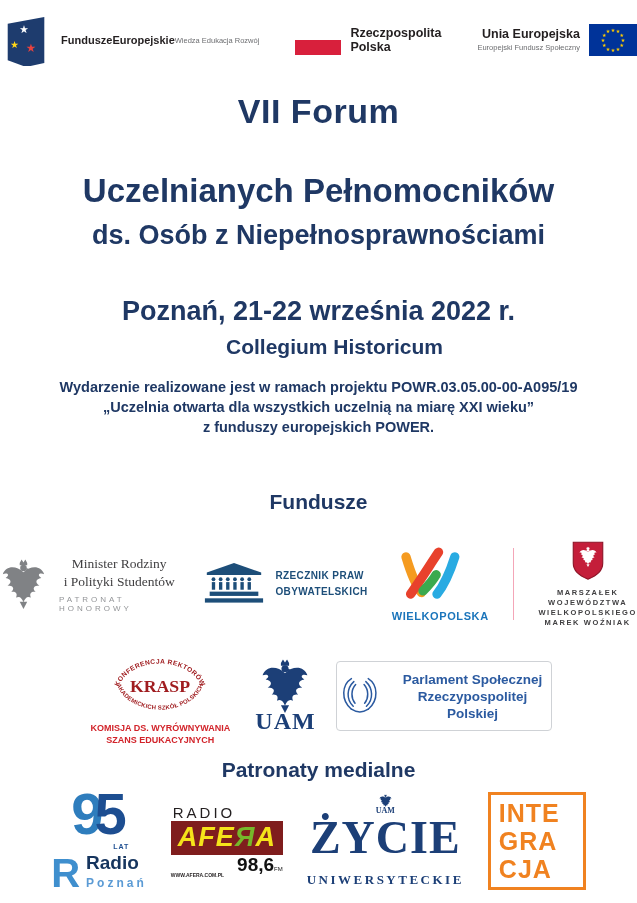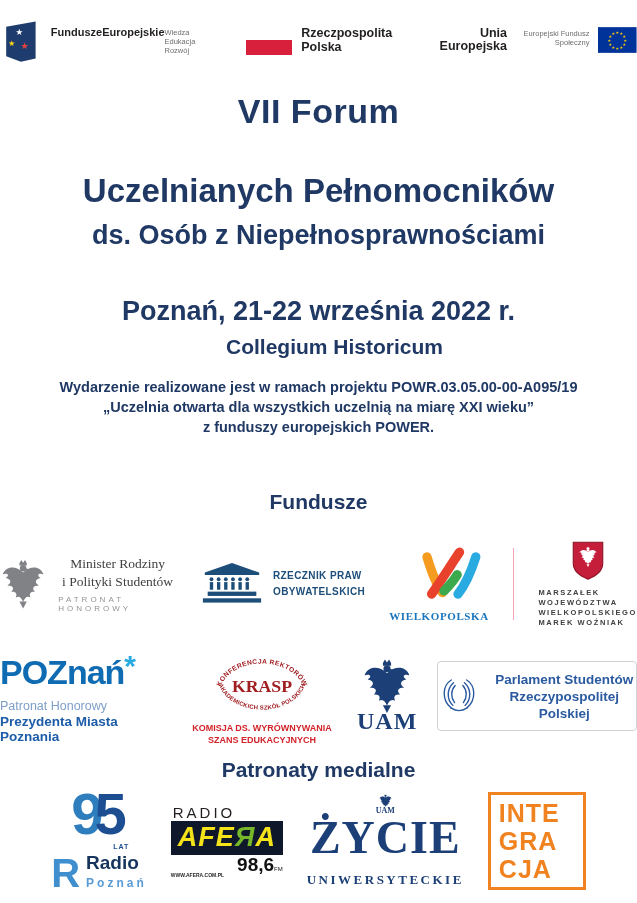--- a/index.html
+++ b/index.html
@@ -10,21 +10,21 @@
   
   .header-row{top:14px;display:flex;justify-content:center;align-items:center;gap:36px;}
   .logo-group{display:flex;align-items:center;gap:9px;}
   .fe-text{display:flex;flex-direction:row;text-align:left;}
   .fe-title{font-size:11px;font-weight:700;color:#231f20;line-height:12px;}
   .fe-sub{font-size:7.5px;color:#6d6e71;margin-top:2px;}
   .pl-flag{width:46px;height:30px;display:flex;flex-direction:column;box-shadow:0 0 0 1px #d9d9d9 inset;}
   .pl-flag .w{flex:1;background:#fff;}
   .pl-flag .r{flex:1;background:#d8203c;}
   .rp-text{font-size:12.5px;font-weight:700;color:#231f20;line-height:14px;text-align:left;}
-  .eu-text{display:flex;text-align:right;}
+  .eu-text{display:flex;flex-direction:column;text-align:right;}
   .eu-title{font-size:12.5px;font-weight:700;color:#231f20;line-height:13px;}
   .eu-sub{font-size:7.5px;color:#6d6e71;margin-top:2px;}
 
   
   .t-main{top:92px;font-size:34px;font-weight:800;letter-spacing:.5px;}
   .t-sub1{top:172px;font-size:33px;font-weight:800;}
   .t-sub2{top:220px;font-size:27px;font-weight:700;}
   .e-date{top:296px;font-size:27px;font-weight:700;}
   .e-venue{top:335px;font-size:21px;font-weight:700;padding-left:32px;}
   .project{top:377px;font-size:14.5px;font-weight:700;line-height:20px;}
@@ -37,26 +37,26 @@
   .row2{top:646px;display:flex;justify-content:center;align-items:center;gap:20px;}
   .row3{top:788px;display:flex;justify-content:center;align-items:center;gap:24px;}
 
   .minister{display:flex;align-items:center;gap:12px;}
   .minister-text{font-family:"Liberation Serif",serif;font-size:13.5px;color:#414042;line-height:18px;text-align:center;}
   .minister-label{font-family:"Liberation Sans",sans-serif;font-size:8px;letter-spacing:3px;color:#939598;margin-top:4px;}
 
   .ombudsman{display:flex;align-items:center;gap:10px;}
   .ombudsman-text{font-size:10px;font-weight:800;color:#1d4e79;line-height:16px;text-align:left;letter-spacing:.4px;}
 
-  .wlkp{display:flex;flex-direction:column;align-items:flex-end;font-family:Liberation Serif, serif;}
+  .wlkp{display:flex;flex-direction:column;align-items:flex-start;}
   .wlkp-label{font-size:11px;font-weight:800;color:#1b75bb;letter-spacing:.6px;margin-top:2px;}
   .v-divider{width:2px;height:72px;background:#f4a6b8;}
 
   .marshal{display:flex;flex-direction:column;align-items:center;}
-  .marshal-text{font-size:7.5px;font-weight:700;color:#414042;letter-spacing:1.6px;line-height:10px;margin-top:6px;}
+  .marshal-text{font-size:7.5px;font-weight:700;color:#414042;letter-spacing:1.6px;line-height:10px;text-align:center;margin-top:6px;}
 
   .poznan{display:flex;flex-direction:column;align-items:flex-start;text-align:left;}
   .poznan-wordmark{font-size:34px;font-weight:800;color:#0f6bb2;line-height:34px;letter-spacing:-1px;}
   .poznan-star{color:#29abe2;font-size:30px;vertical-align:8px;font-weight:800;}
   .poznan-l1{font-size:12.5px;color:#7d9ec7;margin-top:10px;}
   .poznan-l2{font-size:13.5px;font-weight:700;color:#1c5ca8;margin-top:1px;}
 
   .krasp{display:flex;flex-direction:column;align-items:center;}
   .krasp-committee{font-size:9px;font-weight:800;color:#d2232a;line-height:12px;text-align:center;margin-top:2px;}
 
@@ -72,21 +72,21 @@
   .r95-9{font-size:58px;color:#2e7dbd;}
   .r95-5{font-size:58px;color:#1d4e91;margin-left:-9px;}
   .r95-lat{position:absolute;left:42px;top:33px;font-size:7px;font-weight:700;color:#1d4e91;letter-spacing:1px;}
   .r95-bottom{display:flex;align-items:center;gap:6px;margin-top:-2px;}
   .r95-r{font-size:40px;font-weight:800;color:#3f8fce;line-height:40px;}
   .r95-radio{font-size:19px;font-weight:800;color:#16355e;line-height:19px;text-align:left;}
   .r95-city{font-size:12px;color:#5b9bd5;letter-spacing:3px;margin-top:2px;}
 
   .afera{display:flex;flex-direction:column;align-items:flex-start;width:112px;}
   .afera-radio{font-size:15px;letter-spacing:3px;color:#231f20;font-weight:500;margin-left:2px;}
-  .afera-box{background:#0f172a;padding:1px 7px 3px 7px;font-size:27px;font-weight:800;font-style:italic;line-height:30px;letter-spacing:1px;}
+  .afera-box{background:#7f1d1d;padding:1px 7px 3px 7px;font-size:27px;font-weight:800;font-style:italic;line-height:30px;letter-spacing:1px;}
   .afera-y{color:#f5e31a;}
   .afera-g{color:#76b82a;}
   .afera-bottom{display:flex;justify-content:space-between;align-items:flex-end;width:100%;margin-top:1px;}
   .afera-url{font-size:5px;color:#231f20;font-weight:700;}
   .afera-freq{font-size:19px;font-weight:700;color:#111;line-height:18px;}
   .afera-fm{font-size:6px;font-weight:400;}
 
   .zycie{display:flex;flex-direction:column;align-items:center;}
   .zycie-uam{font-family:"Liberation Serif",serif;font-size:8px;font-weight:700;color:#1c3f77;line-height:8px;margin-top:-2px;}
   .zycie-title{font-family:"Liberation Serif",serif;font-size:46px;font-weight:700;color:#1c3f77;line-height:46px;letter-spacing:1px;}
@@ -235,25 +235,20 @@
         <div>MARSZAŁEK</div>
         <div>WOJEWÓDZTWA</div>
         <div>WIELKOPOLSKIEGO</div>
         <div>MAREK WOŹNIAK</div>
       </div>
     </div>
   </div>
 
   <div class="abs row2">
 
-    <div class="poznan">
-      <div class="poznan-wordmark"><span>POZnań</span><span class="poznan-star">*</span></div>
-      <div class="poznan-l1">Patronat Honorowy</div>
-      <div class="poznan-l2">Prezydenta Miasta Poznania</div>
-    </div>
 
     <div class="krasp">
       <svg width="150" height="74" viewBox="0 0 150 100">
         <defs>
           <path id="arcTop" d="M 18,58 A 58,42 0 0 1 132,58"></path>
           <path id="arcBottom" d="M 16,50 A 60,44 0 0 0 134,50"></path>
         </defs>
         <text font-size="9" fill="#a01d20" letter-spacing="0.6" font-family="Liberation Sans,sans-serif" font-weight="600">
           <textPath href="#arcTop" startOffset="50%" text-anchor="middle">KONFERENCJA REKTORÓW</textPath>
         </text>
@@ -283,21 +278,21 @@
       <svg width="48" height="54" viewBox="0 0 76 70" fill="none" stroke="#2b5aa0" stroke-width="2.5" stroke-linecap="round">
         <path d="M24,6 C8,16 6,42 24,57"></path>
         <path d="M28,11 C16,22 15,41 27,52"></path>
         <path d="M31,16 C23,25 23,38 30,47"></path>
         <path d="M52,6 C68,16 70,42 52,57"></path>
         <path d="M48,11 C60,22 61,41 49,52"></path>
         <path d="M45,16 C53,25 53,38 46,47"></path>
         <path d="M24,57 Q38,66 52,57"></path>
       </svg>
       <div class="parlament-text">
-        <div>Parlament Studentów</div>
+        <div>Parlament Społecznej</div>
         <div>Rzeczypospolitej Polskiej</div>
       </div>
     </div>
   </div>
 
   <div class="abs center h-section h-media">Patronaty medialne</div>
 
   <div class="abs row3">
 
     <div class="radio95">

